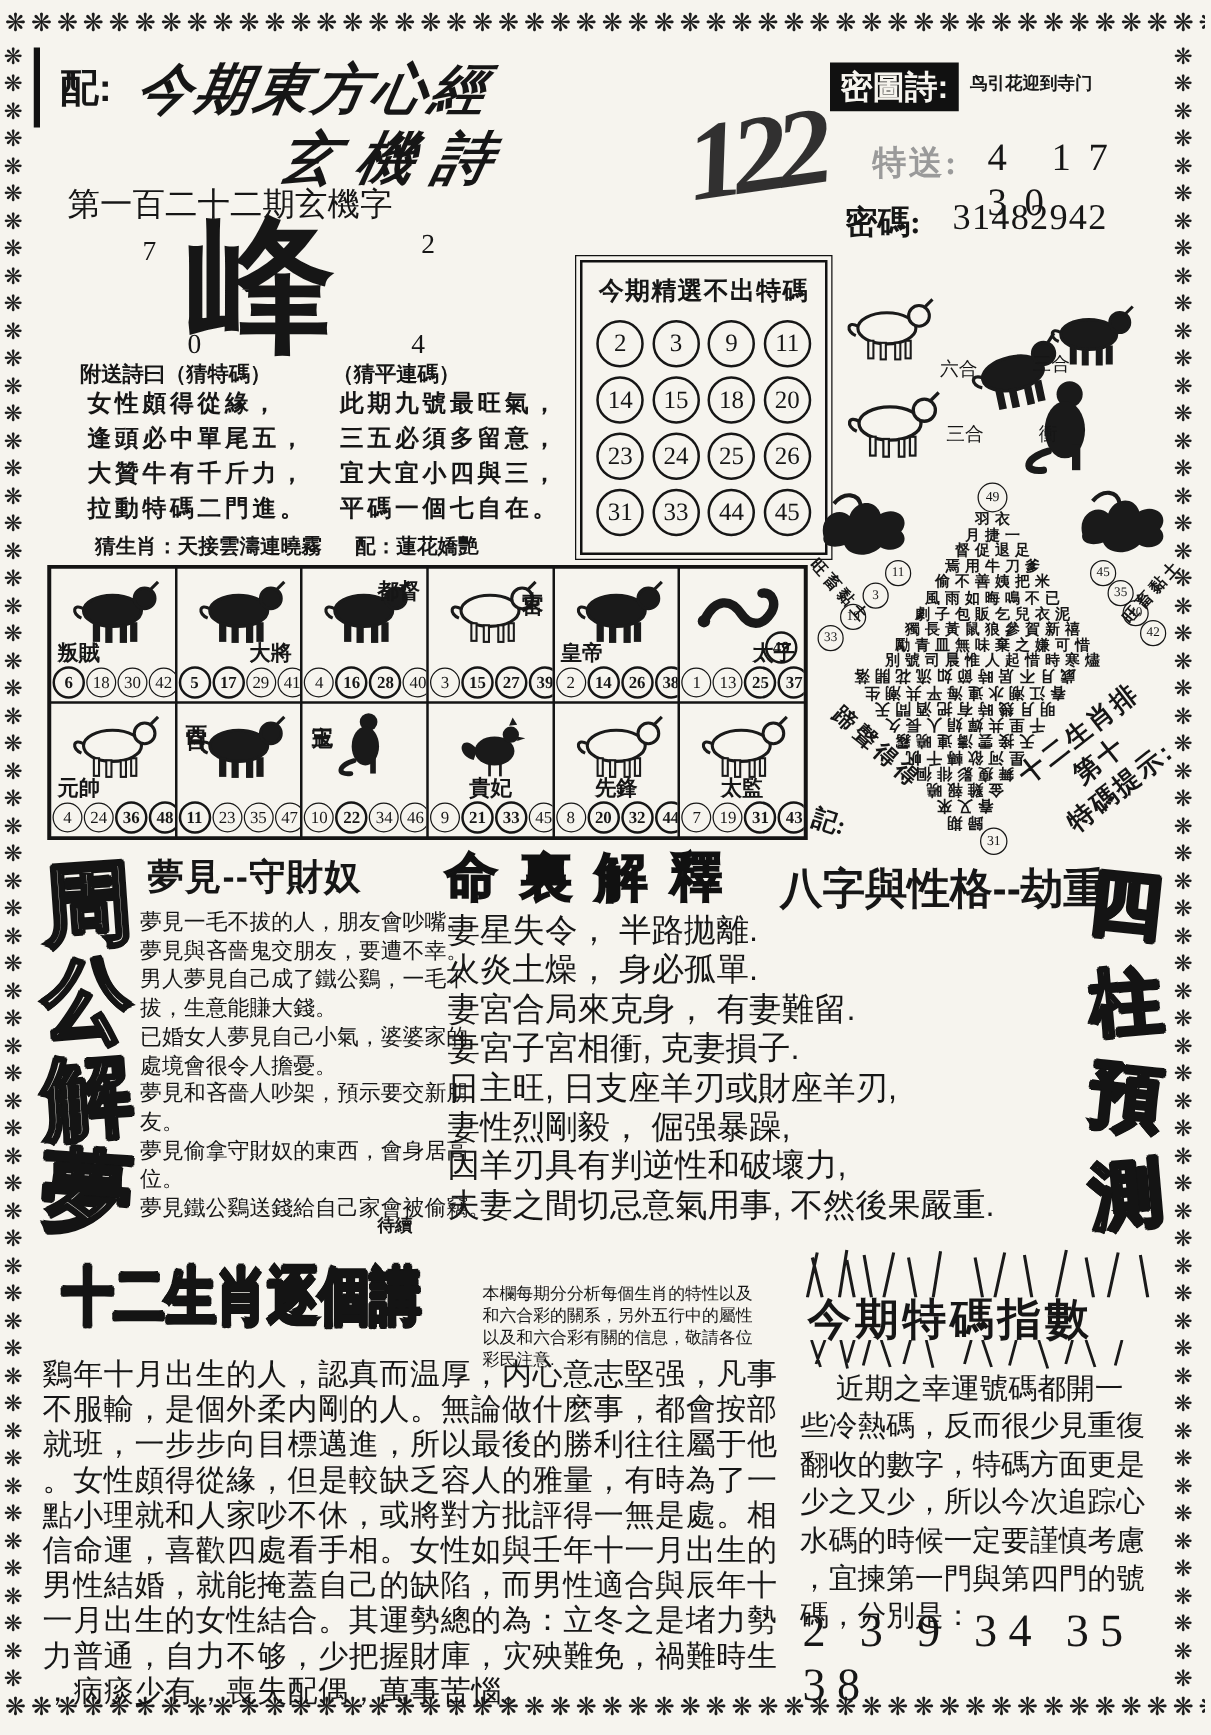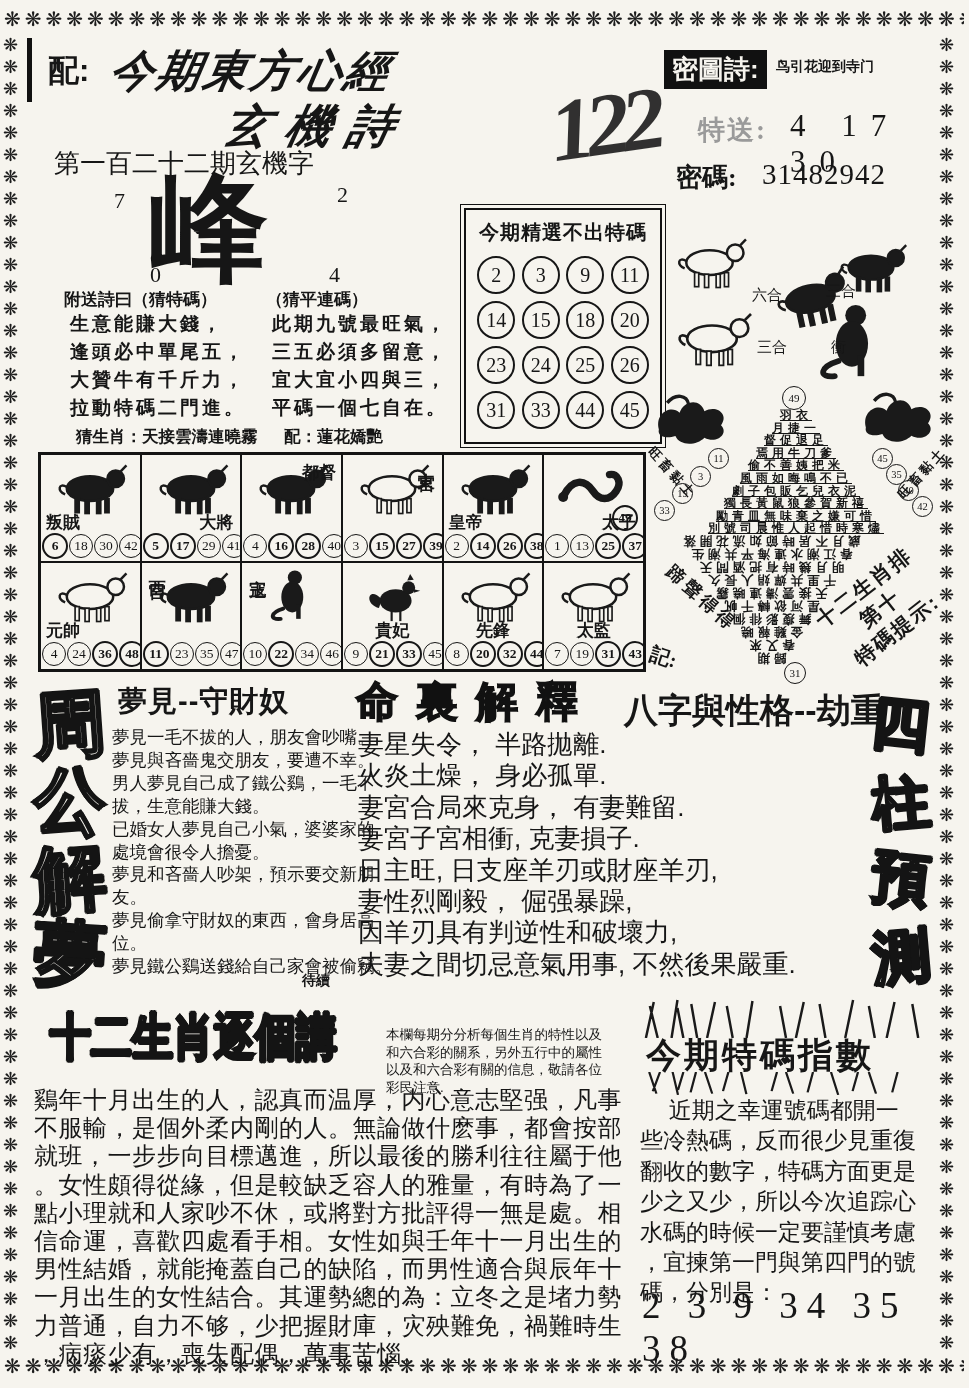--- a/index.html
+++ b/index.html
@@ -73,21 +73,21 @@
   .pos-vr{right:4px;top:4px;writing-mode:vertical-rl;letter-spacing:2px;}
   .pos-vl{left:4px;top:4px;writing-mode:vertical-rl;letter-spacing:2px;}
   .znums{position:absolute;left:1px;bottom:2px;white-space:nowrap;}
   .zc{width:22px;height:22px;font-size:13.5px;border-width:1.5px;margin-right:1px;}
   .zc.b{border-width:2.5px;font-weight:bold;}
   .extra-circle{position:absolute;right:4px;bottom:30px;}
 
   
   #pyramid{left:652px;top:386px;width:288px;height:150px;}
   #pyr-top{position:absolute;left:130px;top:0;width:22px;height:22px;font-size:11px;border-width:1.5px;}
-  #pyr-rows{position:absolute;left:0;top:23px;width:100%;text-align:center;font-weight:bold;text-decoration:underline;}
+  #pyr-rows{position:absolute;left:0;top:23px;width:100%;text-align:center;font-weight:bold;}
   .pyr-row{font-size:12px;line-height:12.6px;letter-spacing:4px;white-space:nowrap;}
   .pyr-side{position:absolute;font-weight:bold;font-size:13px;letter-spacing:3px;white-space:nowrap;}
   #pyr-left-label{left:-12px;top:78px;transform:rotate(48deg);}
   #pyr-right-label{right:-14px;top:78px;transform:rotate(-48deg);}
   .pyr-num{position:absolute;width:19px;height:19px;font-size:10.5px;border-width:1.5px;}
   .pyr-flower{position:absolute;} .pyr-flower svg{width:100%;height:100%;}
 
   
   #inverted{left:650px;top:534px;width:292px;height:152px;}
   #inv-rows{position:absolute;left:0;top:0;width:240px;text-align:center;font-weight:bold;}
@@ -163,21 +163,21 @@
   <div class="abs" id="secret-label">密圖詩:</div>
   <div class="abs" id="secret-poem">鸟引花迎到寺门</div>
   <div class="abs" id="tesong-label">特送:</div>
   <div class="abs" id="tesong-nums">4  17  30</div>
   <div class="abs" id="code-label">密碼:</div>
   <div class="abs" id="code-value">31482942</div>
 
   <div class="abs poem-h" id="poem-h-left">附送詩曰（猜特碼）</div>
   <div class="abs poem-h" id="poem-h-right">（猜平連碼）</div>
   <div class="abs poem-col" id="poem-left">
-      <div>生意能賺大錢，</div>
+      <div>女性頗得從緣，</div>
       <div>逢頭必中單尾五，</div>
       <div>大贊牛有千斤力，</div>
       <div>拉動特碼二門進。</div>
     </div>
   <div class="abs poem-col" id="poem-right">
       <div>此期九號最旺氣，</div>
       <div>三五必須多留意，</div>
       <div>宜大宜小四與三，</div>
       <div>平碼一個七自在。</div>
     </div>

